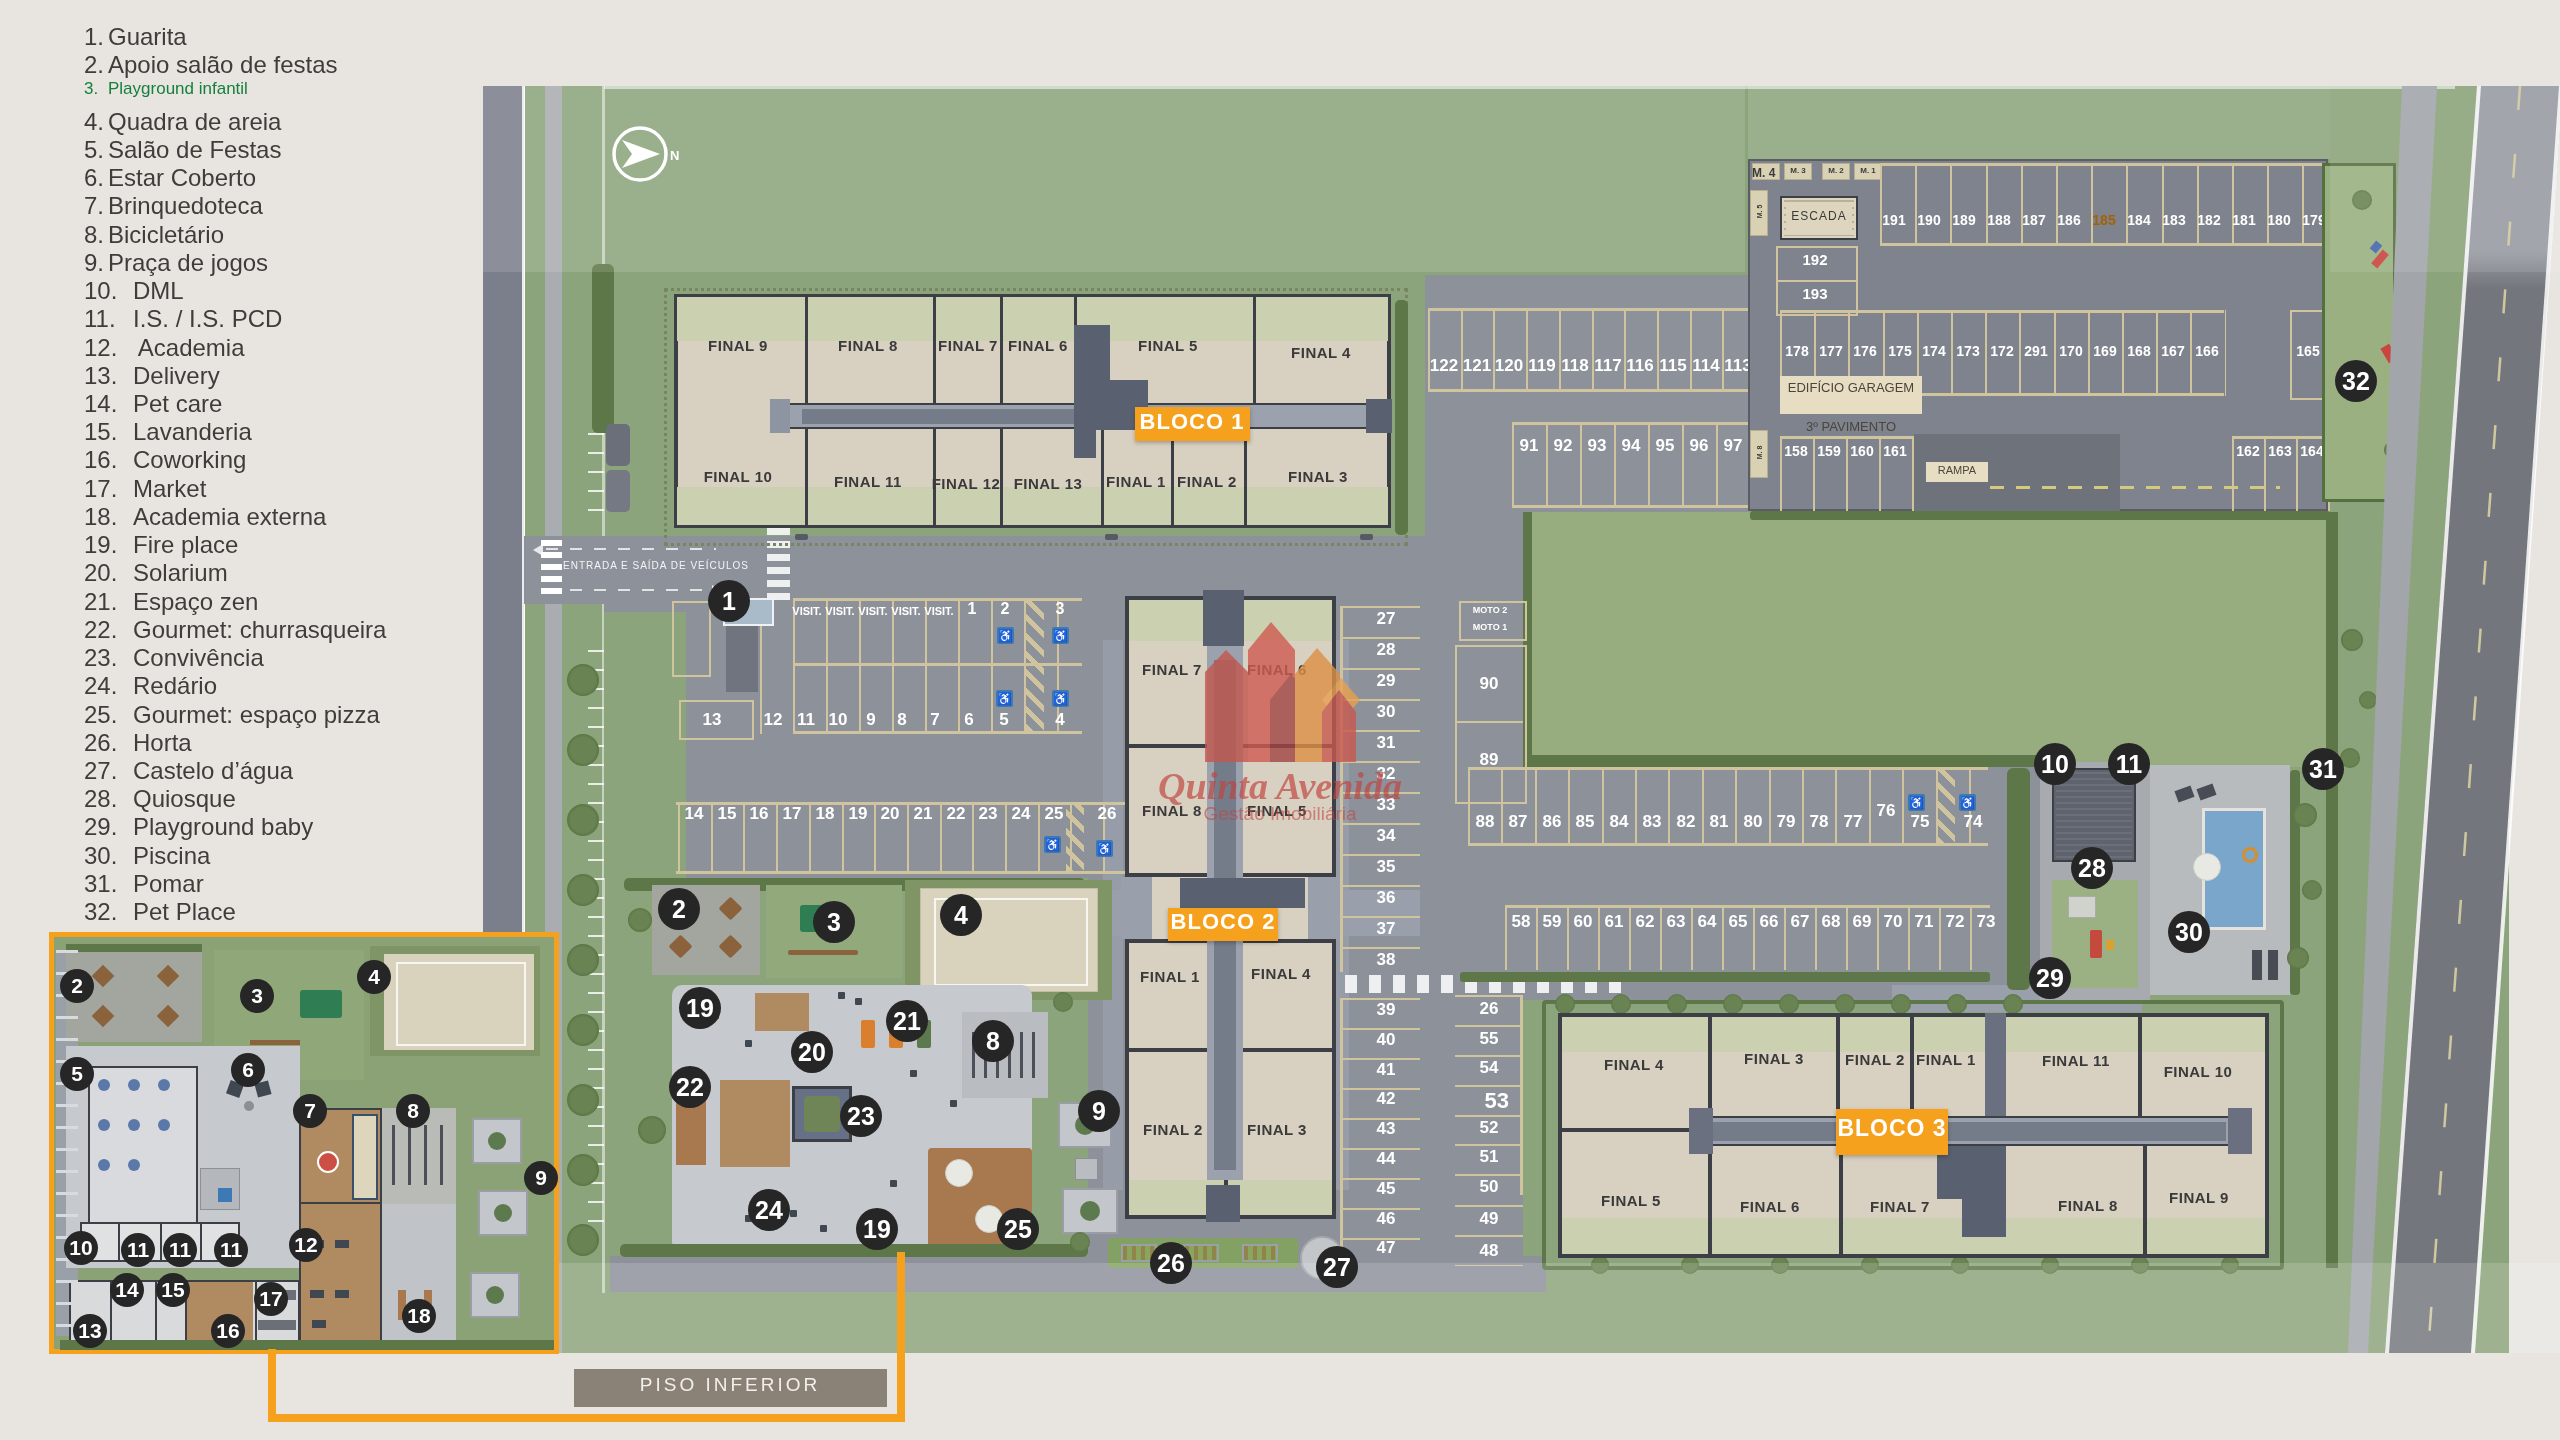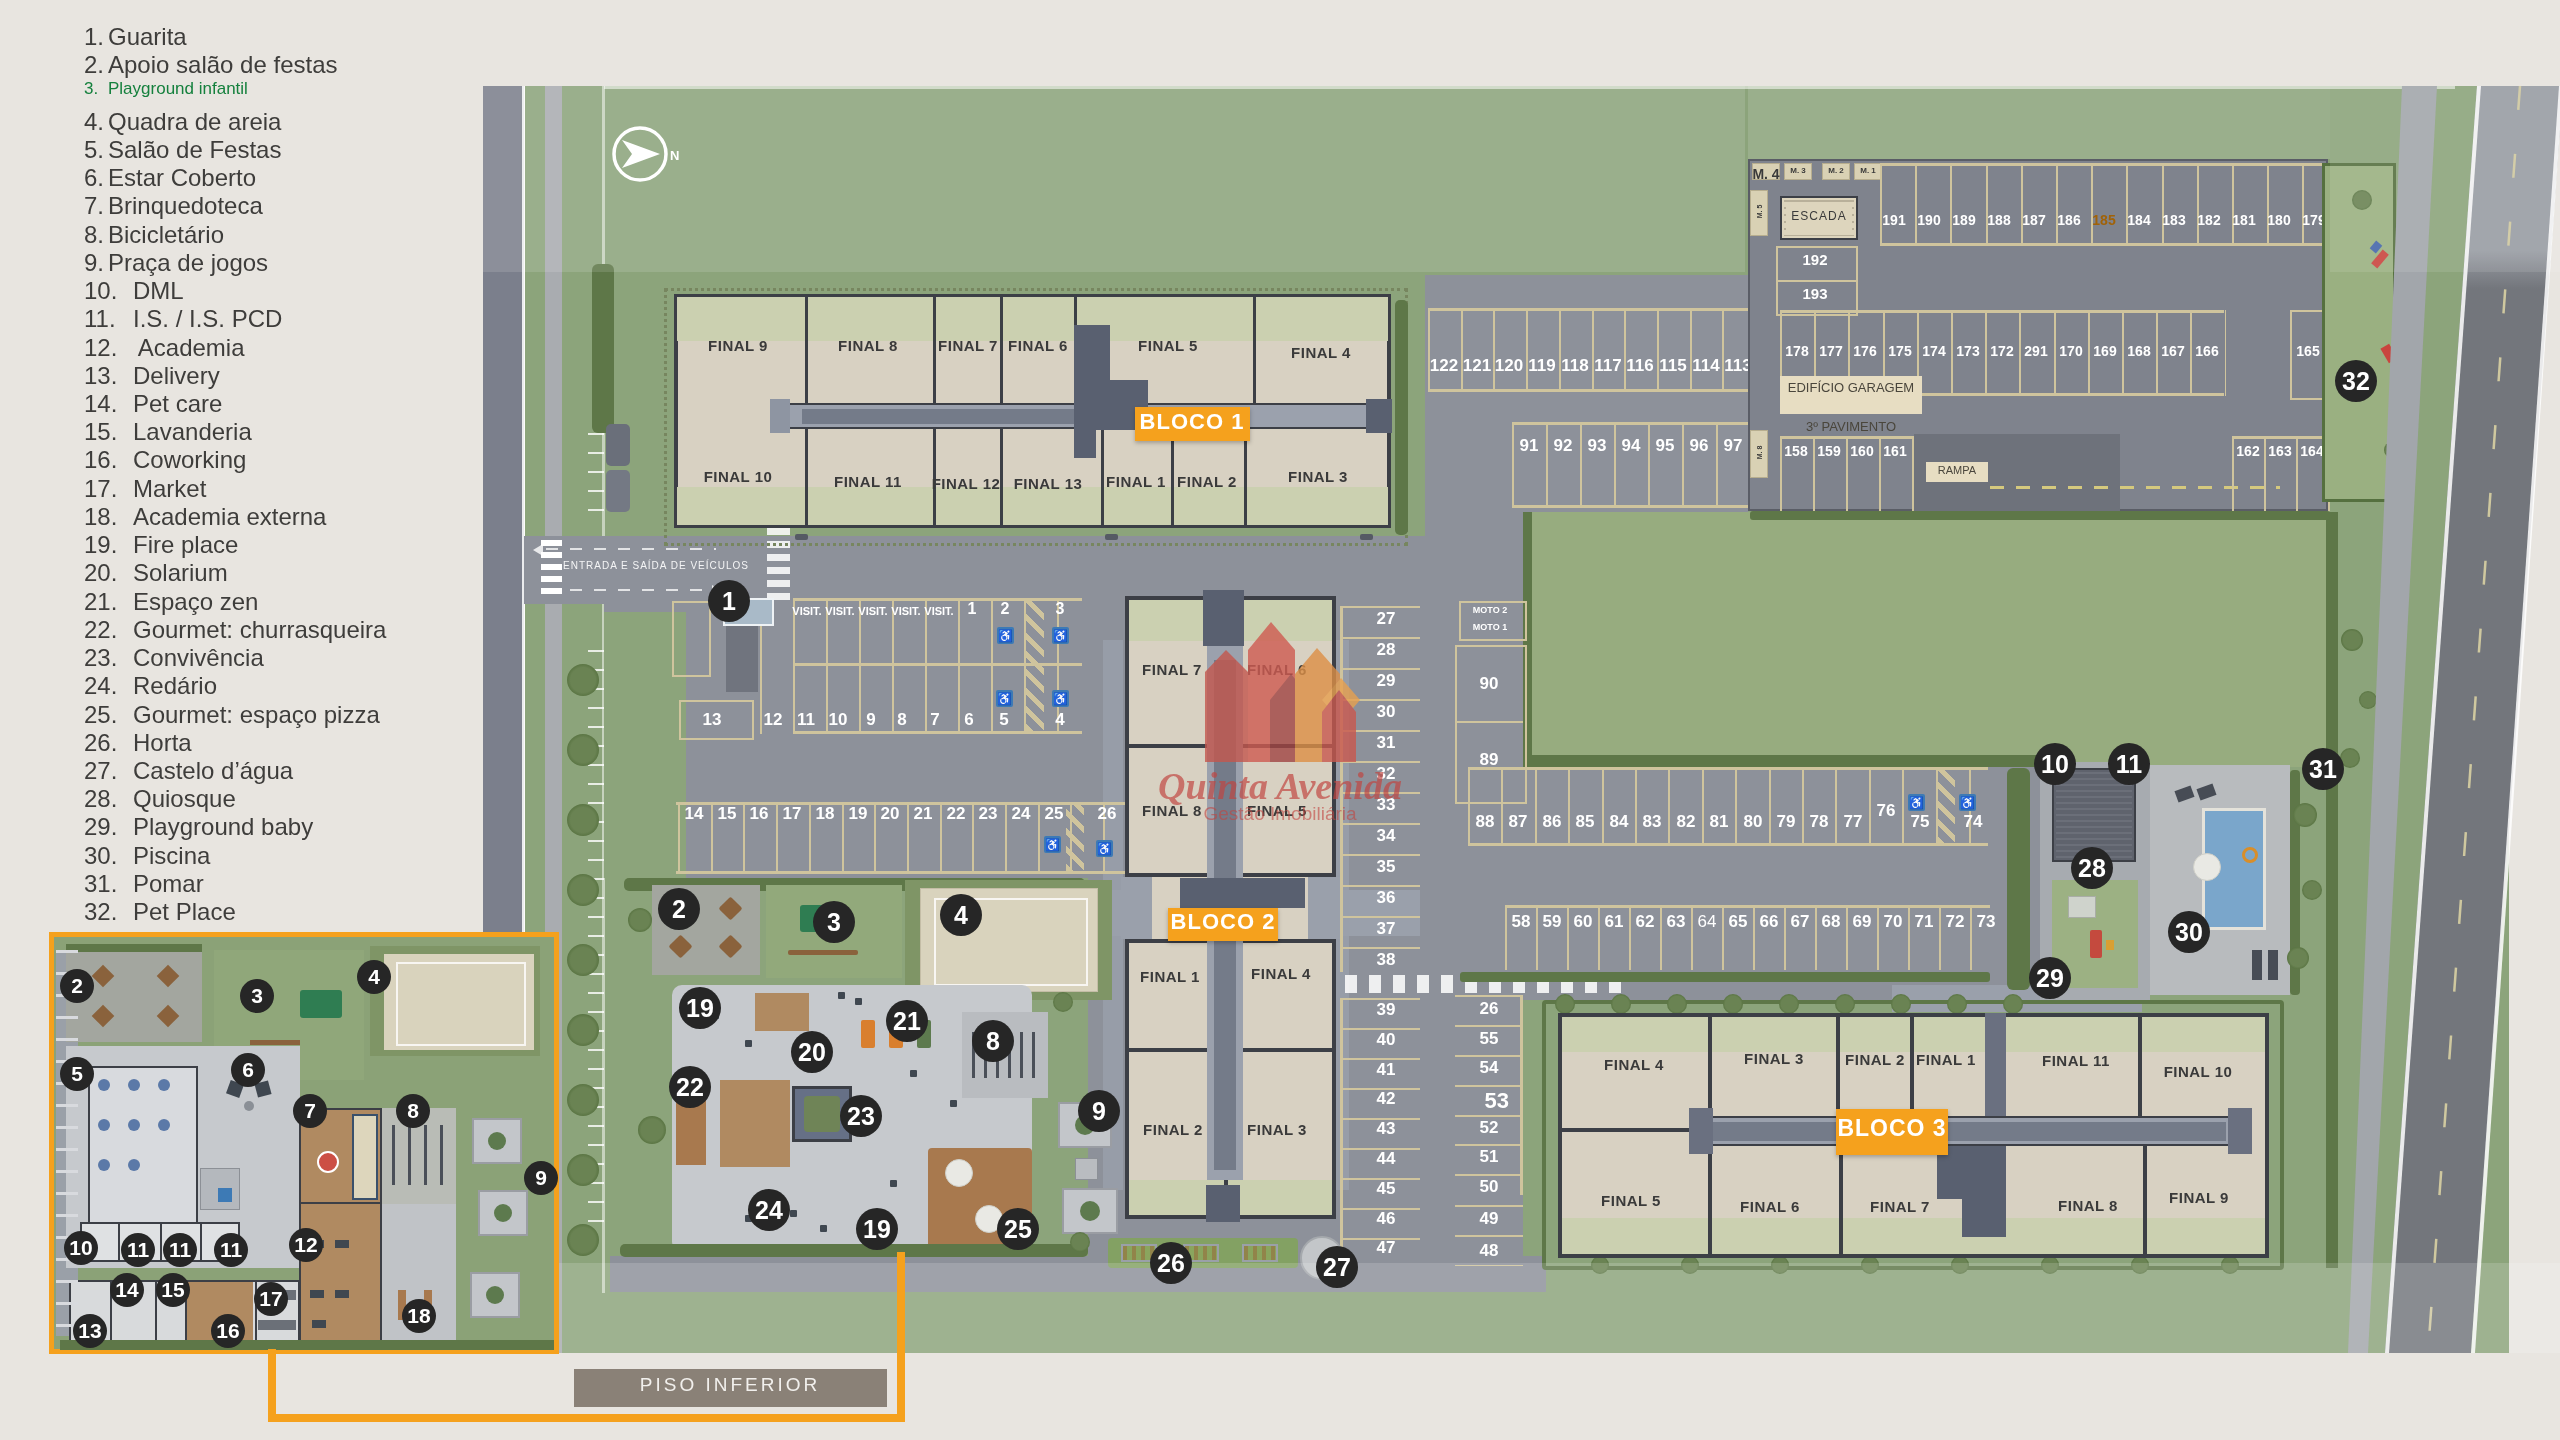--- a/index.html
+++ b/index.html
@@ -342,21 +342,21 @@
 <div style="position:absolute;left:1522.0px;top:911.76px;width:60px;text-align:center;font-size:17px;color:#fff;font-weight:bold;">59</div>
 
 <div style="position:absolute;left:1553.0px;top:911.76px;width:60px;text-align:center;font-size:17px;color:#fff;font-weight:bold;">60</div>
 
 <div style="position:absolute;left:1584.0px;top:911.76px;width:60px;text-align:center;font-size:17px;color:#fff;font-weight:bold;">61</div>
 
 <div style="position:absolute;left:1615.0px;top:911.76px;width:60px;text-align:center;font-size:17px;color:#fff;font-weight:bold;">62</div>
 
 <div style="position:absolute;left:1646.0px;top:911.76px;width:60px;text-align:center;font-size:17px;color:#fff;font-weight:bold;">63</div>
 
-<div style="position:absolute;left:1677.0px;top:911.76px;width:60px;text-align:center;font-size:17px;color:#fff;font-weight:normal;">64</div>
+<div style="position:absolute;left:1677.0px;top:911.76px;width:60px;text-align:center;font-size:17px;color:#fff;font-weight:bold;">64</div>
 
 <div style="position:absolute;left:1708.0px;top:911.76px;width:60px;text-align:center;font-size:17px;color:#fff;font-weight:bold;">65</div>
 
 <div style="position:absolute;left:1739.0px;top:911.76px;width:60px;text-align:center;font-size:17px;color:#fff;font-weight:bold;">66</div>
 
 <div style="position:absolute;left:1770.0px;top:911.76px;width:60px;text-align:center;font-size:17px;color:#fff;font-weight:bold;">67</div>
 
 <div style="position:absolute;left:1801.0px;top:911.76px;width:60px;text-align:center;font-size:17px;color:#fff;font-weight:bold;">68</div>
 
 <div style="position:absolute;left:1832.0px;top:911.76px;width:60px;text-align:center;font-size:17px;color:#fff;font-weight:bold;">69</div>
@@ -438,21 +438,21 @@
 <div style="position:absolute;left:1635.0px;top:435.76px;width:60px;text-align:center;font-size:17px;color:#fff;font-weight:bold;">95</div>
 
 <div style="position:absolute;left:1669.0px;top:435.76px;width:60px;text-align:center;font-size:17px;color:#fff;font-weight:bold;">96</div>
 
 <div style="position:absolute;left:1703.0px;top:435.76px;width:60px;text-align:center;font-size:17px;color:#fff;font-weight:bold;">97</div>
 
 <div style="position:absolute;left:1748px;top:159px;width:580px;height:352px;background:#7f838d;border:2px solid #5a5d66;box-sizing:border-box;"></div>
 
 <div style="position:absolute;left:1752px;top:163px;width:28px;height:17px;background:#d9d1b4;border:1px solid #b7ae8f;box-sizing:border-box;"></div>
 
-<div style="position:absolute;left:1752.0px;top:166.24px;width:28px;text-align:center;font-size:14px;color:#3a3a3a;font-weight:bold;">M. 4</div>
+<div style="position:absolute;left:1752.0px;top:166.24px;width:28px;text-align:left;font-size:12px;color:#3a3a3a;font-weight:bold;">M. 4</div>
 
 <div style="position:absolute;left:1784px;top:163px;width:28px;height:17px;background:#d9d1b4;border:1px solid #b7ae8f;box-sizing:border-box;"></div>
 
 <div style="position:absolute;left:1784.0px;top:166.24px;width:28px;text-align:center;font-size:8px;color:#3a3a3a;font-weight:bold;">M. 3</div>
 
 <div style="position:absolute;left:1822px;top:163px;width:28px;height:17px;background:#d9d1b4;border:1px solid #b7ae8f;box-sizing:border-box;"></div>
 
 <div style="position:absolute;left:1822.0px;top:166.24px;width:28px;text-align:center;font-size:8px;color:#3a3a3a;font-weight:bold;">M. 2</div>
 
 <div style="position:absolute;left:1854px;top:163px;width:28px;height:17px;background:#d9d1b4;border:1px solid #b7ae8f;box-sizing:border-box;"></div>

